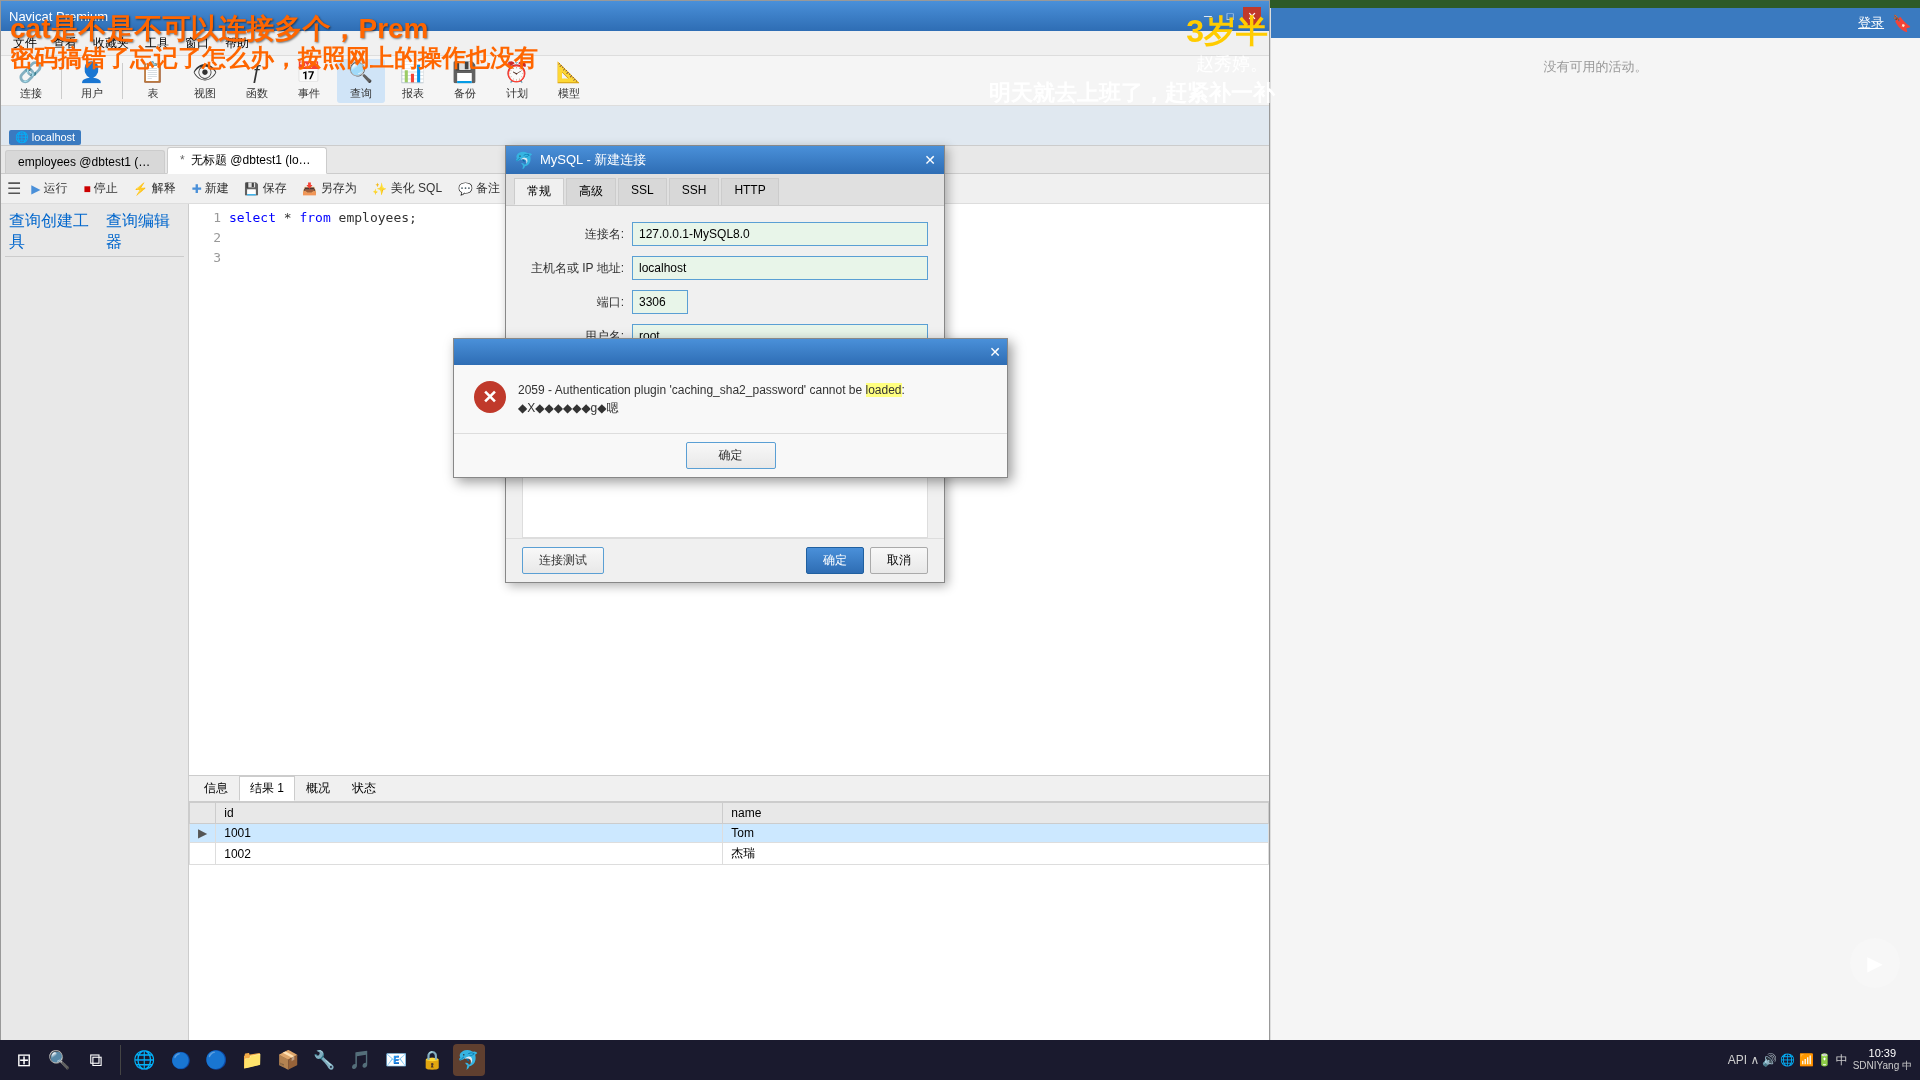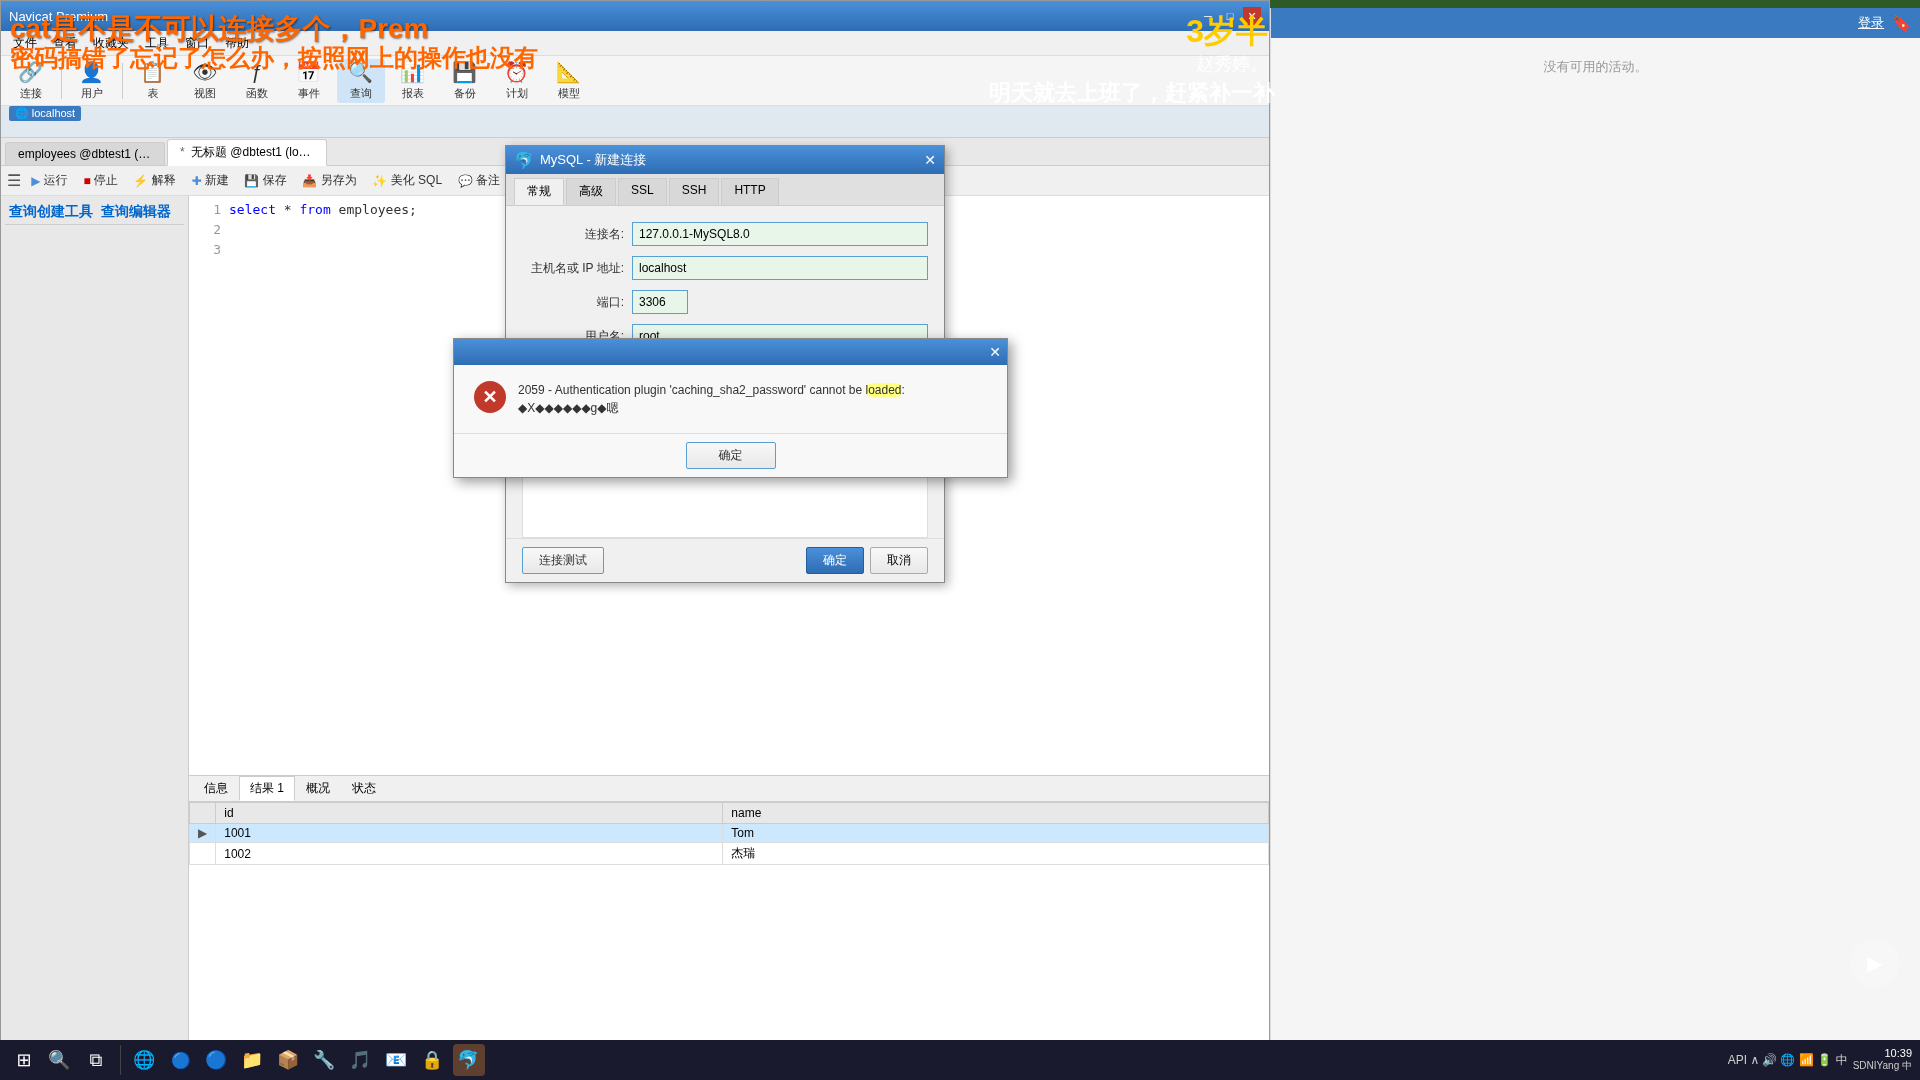--- a/index.html
+++ b/index.html
@@ -168,23 +168,23 @@
 
     
     .sidebar {
       width: 188px;
       background: #e8e8e8;
       border-right: 1px solid #ccc;
       padding: 4px;
       font-size: 12px;
     }
     .sidebar-header {
-      font-weight: bold;
+      font-weight: normal;
       padding: 3px 4px;
-      font-size: 14px;
+      font-size: 16px;
       color: #555;
       border-bottom: 1px solid #ccc;
       margin-bottom: 3px;
       display: flex;
       gap: 8px;
     }
     .sidebar-link {
       color: #0066cc;
       cursor: pointer;
       text-decoration: none;
@@ -431,21 +431,20 @@
       font-weight: bold;
       flex-shrink: 0;
     }
     .error-text {
       font-size: 12px;
       line-height: 1.5;
       color: #333;
     }
     .error-highlight {
       background: #ffff80;
-      border-radius: 6px;
     }
     .error-dialog-footer {
       padding: 8px;
       display: flex;
       justify-content: center;
       border-top: 1px solid #ddd;
     }
     .btn-confirm {
       padding: 4px 32px;
       font-size: 12px;
@@ -530,21 +529,21 @@
     .taskbar-right {
       display: flex;
       align-items: center;
       gap: 5px;
       font-size: 11px;
       color: #ccc;
     }
     .taskbar-time {
       color: white;
       font-size: 11px;
-      text-align: right;
+      text-align: center;
     }
 
     
     .dialog-empty {
       height: 130px;
       background: white;
       margin: 0 16px 0 16px;
       border: 1px solid #ddd;
     }
   </style>
@@ -633,21 +632,21 @@
     <div class="toolbar-btn">
       <span class="icon">⏰</span>
       <span>计划</span>
     </div>
     <div class="toolbar-btn">
       <span class="icon">📐</span>
       <span>模型</span>
     </div>
   </div>
 
-  <div style="background:#e0e8f0;height:32px;display:flex;align-items:flex-start;padding:0 8px;font-size:12px;border-bottom:1px solid #ccc;">
+  <div style="background:#e0e8f0;height:40px;display:flex;align-items:flex-end;padding:0 8px;font-size:12px;border-bottom:1px solid #ccc;">
     <span style="background:#3a7ac0;color:white;padding:1px 6px;border-radius:2px;font-size:11px;margin-right:6px;">
       🌐 <span>localhost</span>
     </span>
   </div>
 
   <div class="tab-bar">
     <div class="tab">
       <span>employees @dbtest1 (local...</span>
     </div>
     <div class="tab active">

